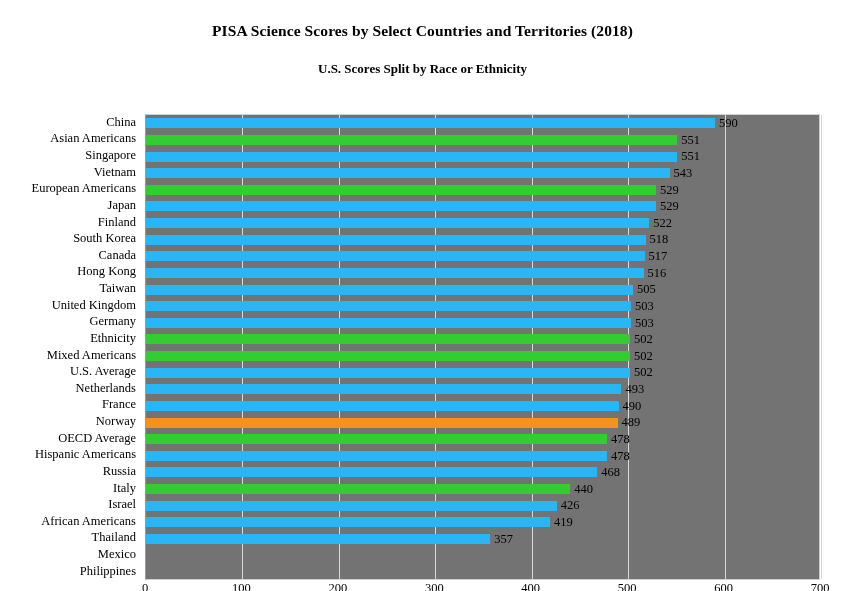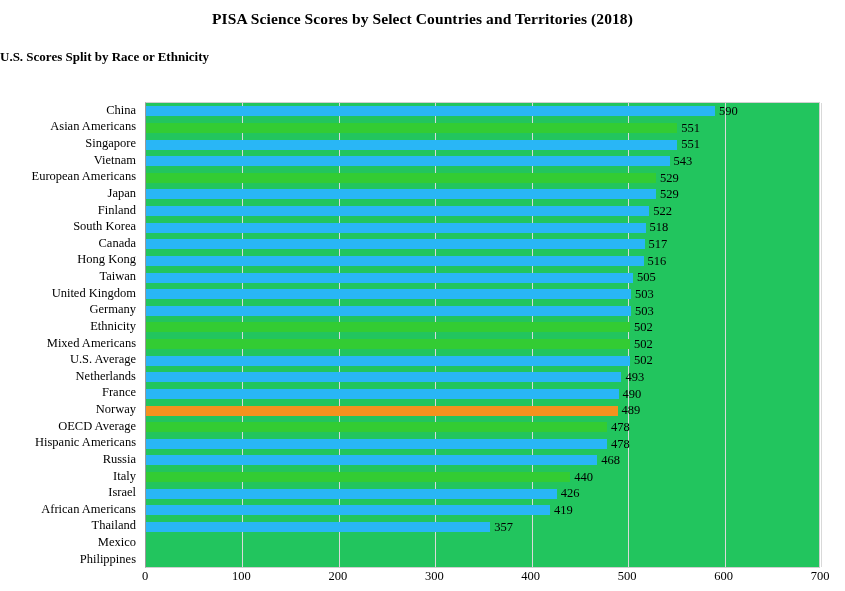--- a/index.html
+++ b/index.html
@@ -17,38 +17,39 @@
   .chart-wrap {
     position: relative;
     width: 845px;
     height: 591px;
     box-sizing: border-box;
   }
   .title {
     text-align: center;
     font-size: 15.5px;
     font-weight: bold;
-    margin-top: 10px;
+    margin-top: 22px;
     letter-spacing: 0.1px;
   }
   .subtitle {
+    text-align: center;
     font-size: 13px;
     font-weight: bold;
     margin-top: 21px;
   }
   .plot-area {
     position: absolute;
     left: 145px;
     top: 92px;
     width: 675px;
     height: 466px;
     border: 1px solid #d0d0d0;
     border-left: 1px solid #9a9a9a;
     box-sizing: border-box;
-    background: #22c55e;
+    background: #737373;
   }
   .gridlines {
     position: absolute;
     left: 0;
     top: 0;
     right: 0;
     bottom: 0;
   }
   .gridline {
     position: absolute;

